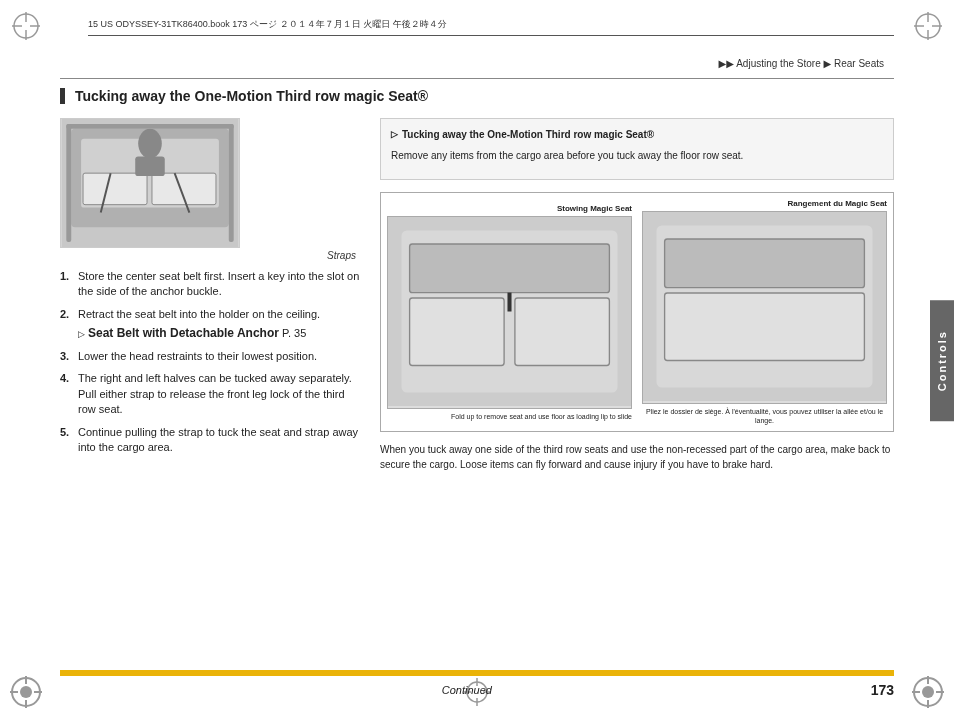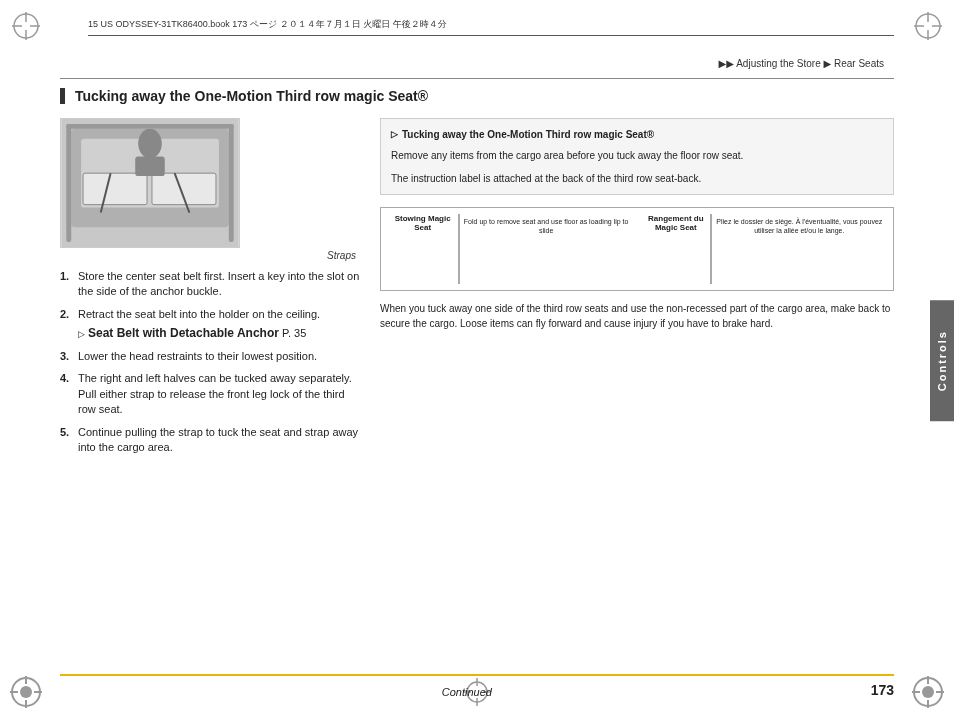--- a/index.html
+++ b/index.html
@@ -183,21 +183,22 @@
       overflow: hidden;
     }
     .diagram-label {
       font-size: 8px;
       font-weight: bold;
       margin-bottom: 3px;
       text-align: center;
     }
     .diagram-column {
       display: flex;
-      align-items: flex-start;
+      flex-direction: column;
+      align-items: flex-end;
       flex: 1;
     }
 
     
     .warning-text {
       font-size: 10px;
       line-height: 1.5;
       color: #222;
     }
 
@@ -219,22 +220,22 @@
     }
 
     
     .footer {
       position: absolute;
       bottom: 20px;
       left: 60px;
       right: 60px;
       display: flex;
       justify-content: space-between;
-      align-items: flex-end;
-      border-top: 2px solid #eab308;
+      align-items: center;
+      border-top: 6px solid #eab308;
       padding-top: 6px;
     }
     .footer-continued {
       flex: 1;
       text-align: center;
       font-size: 11px;
       font-style: italic;
     }
     .footer-page {
       font-size: 14px;
@@ -389,21 +390,20 @@
     </div>
 
     <div class="right-col">
 
       <div class="note-box">
         <div class="note-title">
           <span style="font-size:9px;">▷</span>
           <span>Tucking away the One-Motion Third row magic Seat®</span>
         </div>
         <p style="margin-bottom:8px;font-size:10px;line-height:1.5;">Remove any items from the cargo area before you tuck away the floor row seat.</p>
-        <p style="font-size:10px;line-height:1.5;">The instruction label is attached at the back of the third row seat-back.</p>
       </div>
 
       <div class="magic-seat-diagram">
         <div class="diagram-column">
           <div class="diagram-label">Stowing Magic Seat</div>
           <div class="diagram-panel">
             <svg width="100%" height="100%" viewBox="0 0 90 70">
               <rect x="0" y="0" width="90" height="70" fill="#ccc"></rect>
               <rect x="5" y="5" width="80" height="60" fill="#d8d8d8" rx="2"></rect>
 

